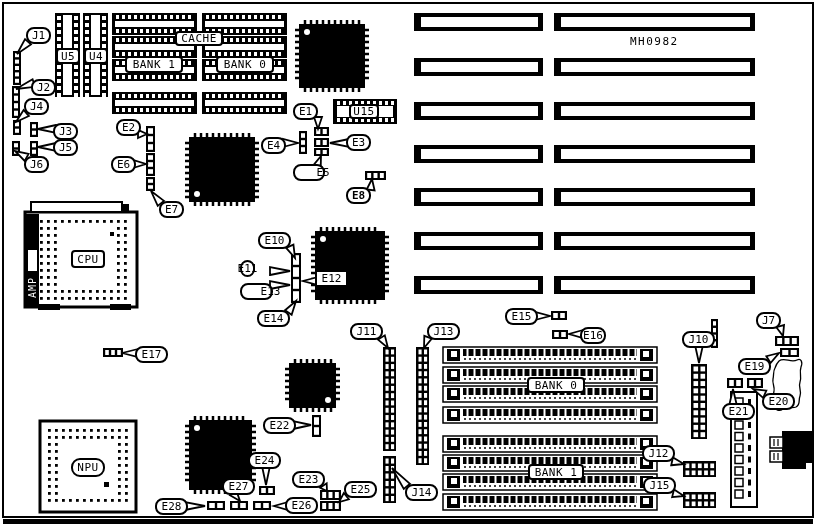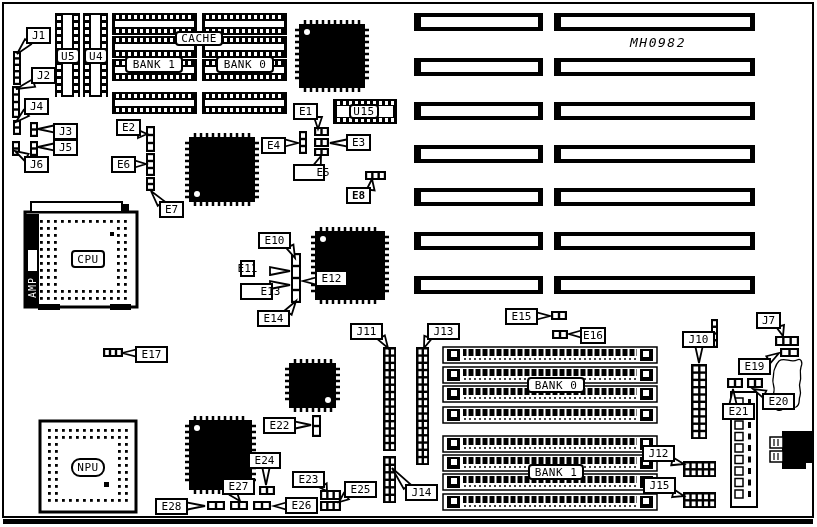--- a/index.html
+++ b/index.html
@@ -8,27 +8,27 @@
     font-family:"DejaVu Sans Mono", monospace;color:#000;
   }
   .board svg{position:absolute;left:0;top:0;z-index:1;}
   .plabel{
     position:absolute;box-sizing:border-box;z-index:2;background:#fff;
     border:2px solid #000;border-radius:4px;display:flex;align-items:center;
     justify-content:center;font-size:11px;letter-spacing:0.5px;white-space:pre;
   }
   .callout{
     position:absolute;box-sizing:border-box;z-index:3;background:#fff;
-    border:2px solid #000;border-radius:0;height:17px;display:flex;
+    border:2px solid #000;border-radius:8px;height:17px;display:flex;
     align-items:center;justify-content:center;font-size:11px;letter-spacing:0;
     white-space:pre;
   }
   .callout.sq{border-radius:0;}
   .board-code{
-    position:absolute;z-index:2;font-size:13px;letter-spacing:1.5px;font-style:italic;
+    position:absolute;z-index:2;font-size:11px;letter-spacing:1.5px;
   }
   .amp-label{
     position:absolute;z-index:2;color:#fff;font-size:10px;letter-spacing:1px;
     transform:rotate(-90deg);transform-origin:center;width:40px;text-align:center;
   }
 </style>
 </head>
 <body>
 
 <div class="board">
@@ -1232,21 +1232,21 @@
         <polygon points="262,466 266,485 270,466" fill="#fff" stroke="#000" stroke-width="1.8"></polygon>
         <polygon points="320.0076982339729,487.7226499018874 327,491 326.6641005886757,483.2850483320856" fill="#fff" stroke="#000" stroke-width="1.8"></polygon>
         <polygon points="288,502 274,506 288,510" fill="#fff" stroke="#000" stroke-width="1.8"></polygon>
         <polygon points="343.8438262381114,493.0024396195646 339,502 348.8413866185468,499.2493900951089" fill="#fff" stroke="#000" stroke-width="1.8"></polygon>
         <polygon points="230.00656168261705,495.2560737598658 240,501 236.15233191939606,490.13459856254997" fill="#fff" stroke="#000" stroke-width="1.8"></polygon>
         <polygon points="185,510 205,506 185,502" fill="#fff" stroke="#000" stroke-width="1.8"></polygon>
       </g>
   </svg>
   <div id="overlay">
       <div class="callout" style="left: 26px; top: 27px; width: 25px;">J1</div>
-      <div class="callout" style="left: 31px; top: 67px; width: 25px;">J2</div>
+      <div class="callout" style="left: 31px; top: 79px; width: 25px;">J2</div>
       <div class="callout" style="left: 24px; top: 98px; width: 25px;">J4</div>
       <div class="callout" style="left: 53px; top: 123px; width: 25px;">J3</div>
       <div class="callout" style="left: 53px; top: 139px; width: 25px;">J5</div>
       <div class="callout" style="left: 24px; top: 156px; width: 25px;">J6</div>
       <div class="callout" style="left: 116px; top: 119px; width: 25px;">E2</div>
       <div class="callout" style="left: 111px; top: 156px; width: 25px;">E6</div>
       <div class="callout" style="left: 159px; top: 201px; width: 25px;">E7</div>
       <div class="callout" style="left: 293px; top: 103px; width: 25px;">E1</div>
       <div class="callout" style="left: 261px; top: 137px; width: 25px;">E4</div>
       <div class="callout" style="left: 346px; top: 134px; width: 25px;">E3</div>

